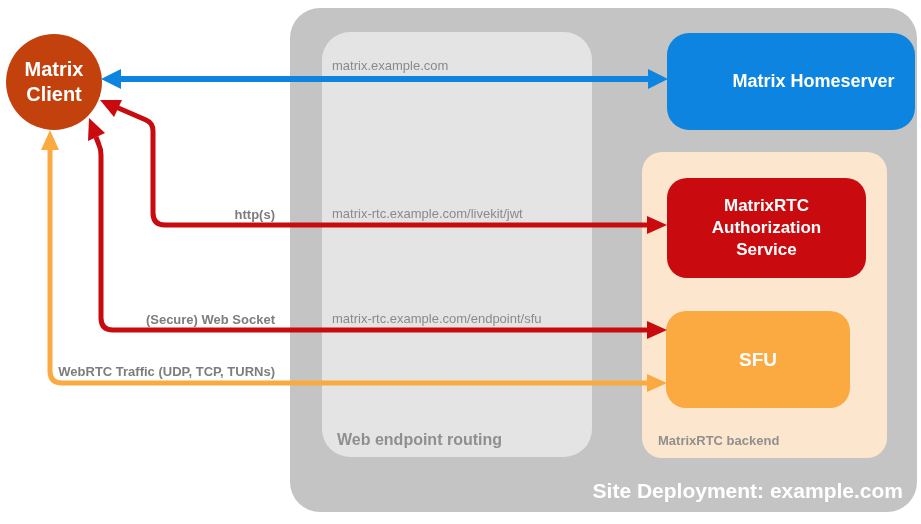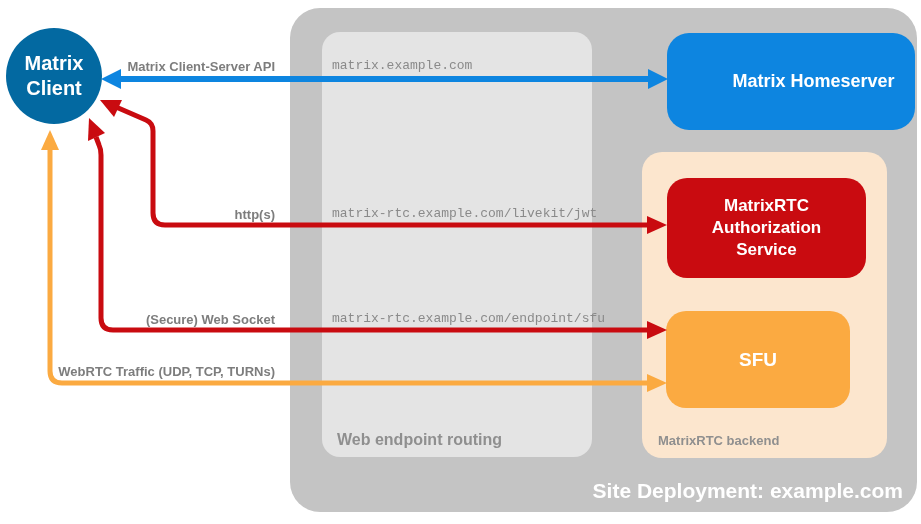--- a/index.html
+++ b/index.html
@@ -17,43 +17,43 @@
   .site-box {
     left: 290px; top: 8px; width: 627px; height: 504px;
     background: #c4c4c4; border-radius: 30px;
   }
   .site-label {
     position: absolute; right: 14px; bottom: 9px;
     color: #ffffff; font-weight: bold; font-size: 21px; white-space: nowrap;
   }
   .routing-box {
     left: 322px; top: 32px; width: 270px; height: 425px;
-    background: #e4e4e4; border-radius: 18px;
+    background: #e4e4e4; border-radius: 28px;
   }
   .routing-label {
     position: absolute; left: 15px; bottom: 8px;
     color: #8f8f8f; font-weight: bold; font-size: 16px; white-space: nowrap;
   }
   .backend-box {
     left: 642px; top: 152px; width: 245px; height: 306px;
     background: #fce6ce; border-radius: 20px;
   }
   .backend-label {
     position: absolute; left: 16px; bottom: 10px;
     color: #8f8f8f; font-weight: bold; font-size: 13px; white-space: nowrap;
   }
 
   
   .node {
     display: flex; align-items: center; justify-content: center;
     text-align: center; color: #ffffff; font-weight: bold;
   }
   .client-circle {
-    left: 6px; top: 28px; width: 96px; height: 96px;
-    background: #0369a1; border-radius: 50%;
+    left: 6px; top: 34px; width: 96px; height: 96px;
+    background: #c2410c; border-radius: 50%;
     font-size: 20px; line-height: 25px; padding: 0 10px; box-sizing: border-box;
   }
   .homeserver-box {
     left: 667px; top: 33px; width: 203px; height: 97px;
     background: #0d85e0; border-radius: 22px; font-size: 18px; padding-left: 45px;
   }
   .auth-box {
     left: 667px; top: 178px; width: 199px; height: 100px;
     background: #c90b10; border-radius: 20px;
     font-size: 17px; line-height: 22px; padding: 16px 28px; box-sizing: border-box;
@@ -64,21 +64,21 @@
   }
 
   
   .edge-label {
     position: absolute; right: 646px;
     color: #7d7d7d; font-weight: bold; font-size: 13px; white-space: nowrap;
   }
   .url-label {
     position: absolute; left: 332px;
     color: #8a8a8a; font-size: 13px; white-space: nowrap;
-    font-family: Liberation Mono, monospace;
+    font-family: Liberation Sans, sans-serif;
   }
 
   
   .arrows-layer { position: absolute; left: 0; top: 0; pointer-events: none; }
   .arrow-line { fill: none; stroke-width: 5px; }
   .arrow-line.thick { stroke-width: 6px; }
 </style>
 </head>
 <body>
 
@@ -101,21 +101,20 @@
   <div class="abs node homeserver-box">Matrix Homeserver</div>
 
   <div class="abs node auth-box">MatrixRTC Authorization Service</div>
 
   <div class="abs node sfu-box">SFU</div>
 
   <div class="url-label" style="top:58px;">matrix.example.com</div>
   <div class="url-label" style="top:206px;">matrix-rtc.example.com/livekit/jwt</div>
   <div class="url-label" style="top:311px;">matrix-rtc.example.com/endpoint/sfu</div>
 
-  <div class="edge-label" style="top:59px;">Matrix Client-Server API</div>
   <div class="edge-label" style="top:207px;">http(s)</div>
   <div class="edge-label" style="top:312px;">(Secure) Web Socket</div>
   <div class="edge-label" style="top:364px;">WebRTC Traffic (UDP, TCP, TURNs)</div>
 
   <svg class="arrows-layer" width="921" height="524" viewBox="0 0 921 524">
 
     <path class="arrow-line thick" d="M 112 79 H 654" stroke="#0d85e0"></path>
     <polygon points="101,79 121,69 121,89" fill="#0d85e0"></polygon>
     <polygon points="668,79 648,69 648,89" fill="#0d85e0"></polygon>
 

